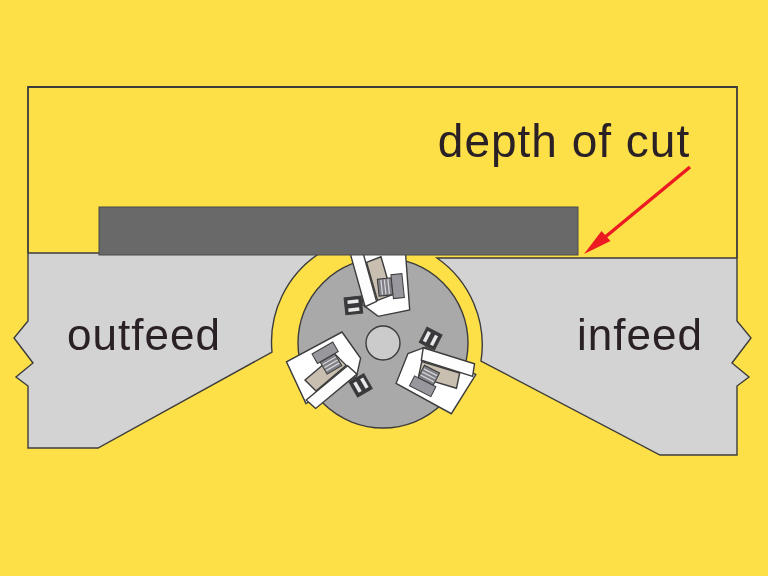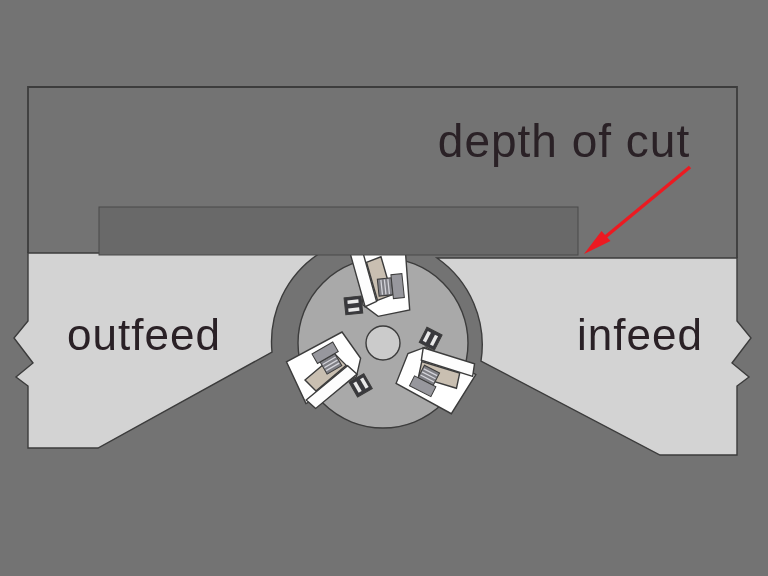--- a/index.html
+++ b/index.html
@@ -1,16 +1,16 @@
 <!DOCTYPE html>
 <html style="--outline: #3c3c3c; --text: #2a2126;"><head>
 <meta charset="utf-8">
 <style>
   html,body { margin:0; padding:0; background:#ffffff; }
-  .stage { width:768px; height:576px; position:relative; background:#737373;text-align:right; }
+  .stage { width:768px; height:576px; position:relative; background:#fde047;text-align:right; }
   svg { display:block; }
   .ol  { stroke: var(--outline,#3c3c3c); stroke-width:1.4; stroke-linejoin:miter; }
   .ol2 { stroke: var(--outline,#3c3c3c); stroke-width:1.8; stroke-linejoin:miter; }
   .thin{ stroke: var(--outline,#3c3c3c); stroke-width:1; }
   text {
     font-family:"Liberation Sans", sans-serif;
     letter-spacing:1px;
     fill: var(--text,#2a2126);
   }
   .big-label   { font-size:46px; }

